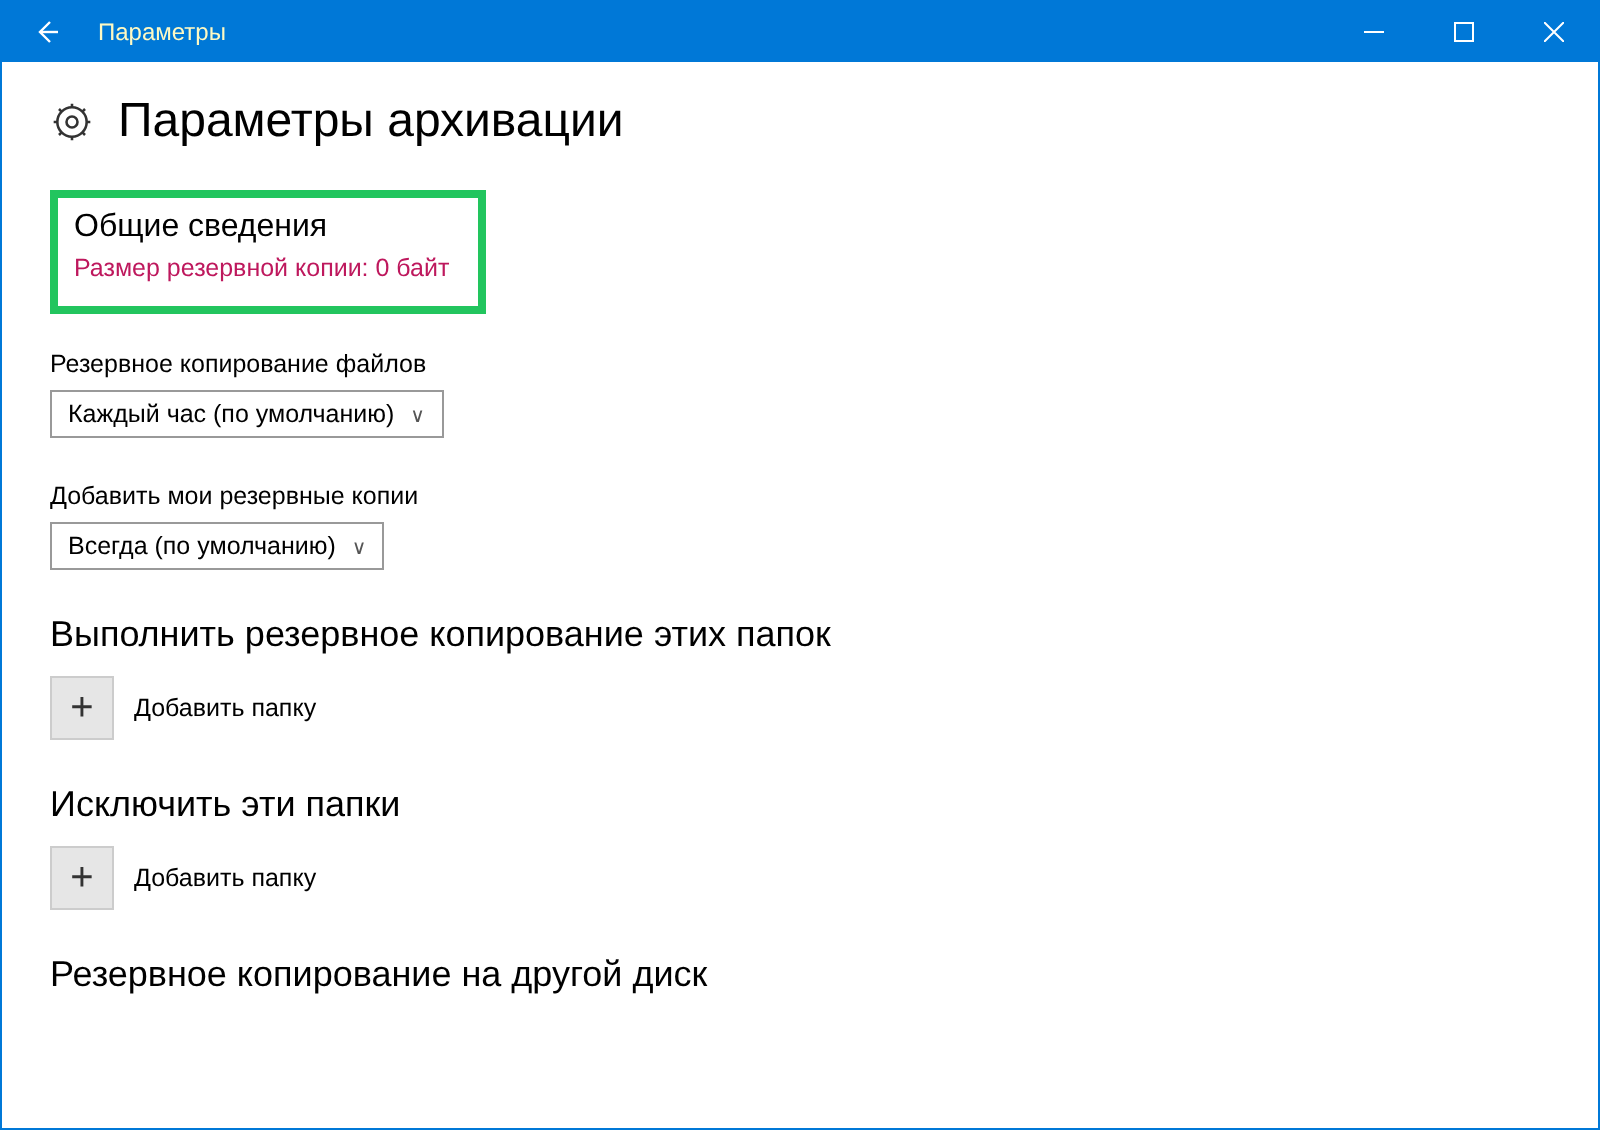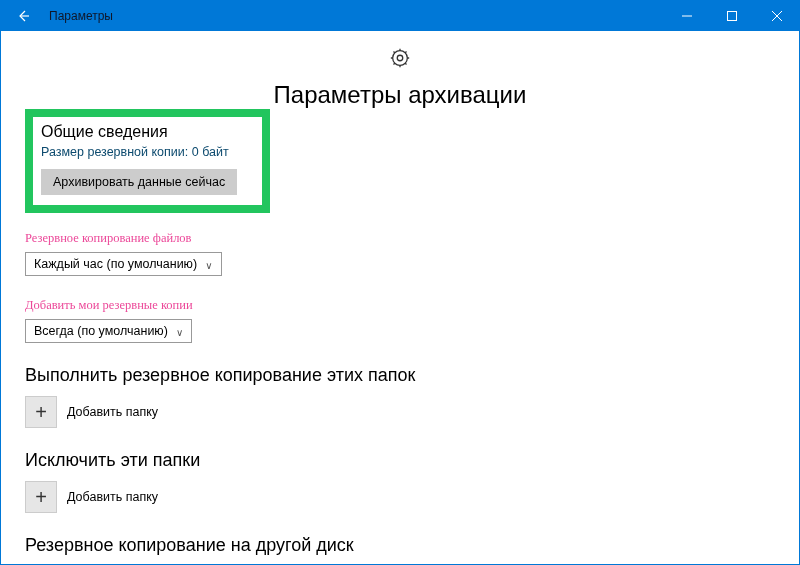--- a/index.html
+++ b/index.html
@@ -11,21 +11,21 @@
     width: 800px;
     height: 565px;
     overflow: hidden;
     border: 1px solid #0078d7;
   }
   .titlebar {
     background: #0078d7;
     height: 30px;
     display: flex;
     align-items: center;
-    color: #0f172a;
+    color: #fef9c3;
     font-size: 12px;
   }
   .titlebar .back {
     width: 44px;
     height: 30px;
     display: flex;
     align-items: center;
     justify-content: center;
     cursor: pointer;
   }
@@ -41,58 +41,57 @@
   }
   .content {
     padding: 16px 24px 0 24px;
     overflow-y: auto;
     height: calc(100% - 30px);
   }
   .page-header {
     display: flex;
     align-items: center;
     gap: 12px;
-    flex-direction: column;
+    margin-bottom: 20px;
   }
   .page-header h1 {
     font-size: 24px;
     font-weight: 400;
   }
   .gear-icon { width: 22px; height: 22px; flex-shrink: 0; }
   .highlight-box {
-    border: 8px solid #22c55e;
+    border: 4px solid #22c55e;
     padding: 6px 8px 10px 8px;
-    width: 245px;
+    width: 218px;
     margin-bottom: 18px;
   }
   .section-title {
     font-size: 16px;
     font-weight: 400;
     margin-bottom: 4px;
   }
   .info-line {
     font-size: 12.5px;
-    color: #0c4a6e;
+    color: #be185d;
     margin: 2px 0;
   }
   .btn {
     display: inline-block;
     background: #ccc;
     border: none;
     padding: 6px 12px;
     font-size: 12.5px;
     font-family: inherit;
     cursor: pointer;
     margin-top: 8px;
   }
   .label-text {
     font-size: 12.5px;
-    color: #ec4899;
+    color: #000000;
     margin-bottom: 6px;
-    font-family: Liberation Serif, serif;
   }
   .dropdown {
     display: inline-flex;
     align-items: flex-end;
     border: 1px solid #999;
     padding: 4px 8px;
     font-size: 12.5px;
     background: #fff;
     cursor: pointer;
     gap: 8px;
@@ -161,21 +160,20 @@
       <circle cx="12" cy="12" r="3"></circle>
       <path d="M12 2v2M12 20v2M4.9 4.9l1.4 1.4M17.7 17.7l1.4 1.4M2 12h2M20 12h2M4.9 19.1l1.4-1.4M17.7 6.3l1.4-1.4"></path>
       <circle cx="12" cy="12" r="8"></circle>
     </svg>
     <h1>Параметры архивации</h1>
   </div>
 
   <div class="highlight-box">
     <div class="section-title">Общие сведения</div>
     <div class="info-line">Размер резервной копии: 0 байт</div>
-    <button class="btn">Архивировать данные сейчас</button>
   </div>
 
   <div class="block">
     <div class="label-text">Резервное копирование файлов</div>
     <div class="dropdown">
       <span>Каждый час (по умолчанию)</span>
       <span class="chev">∨</span>
     </div>
   </div>
 

